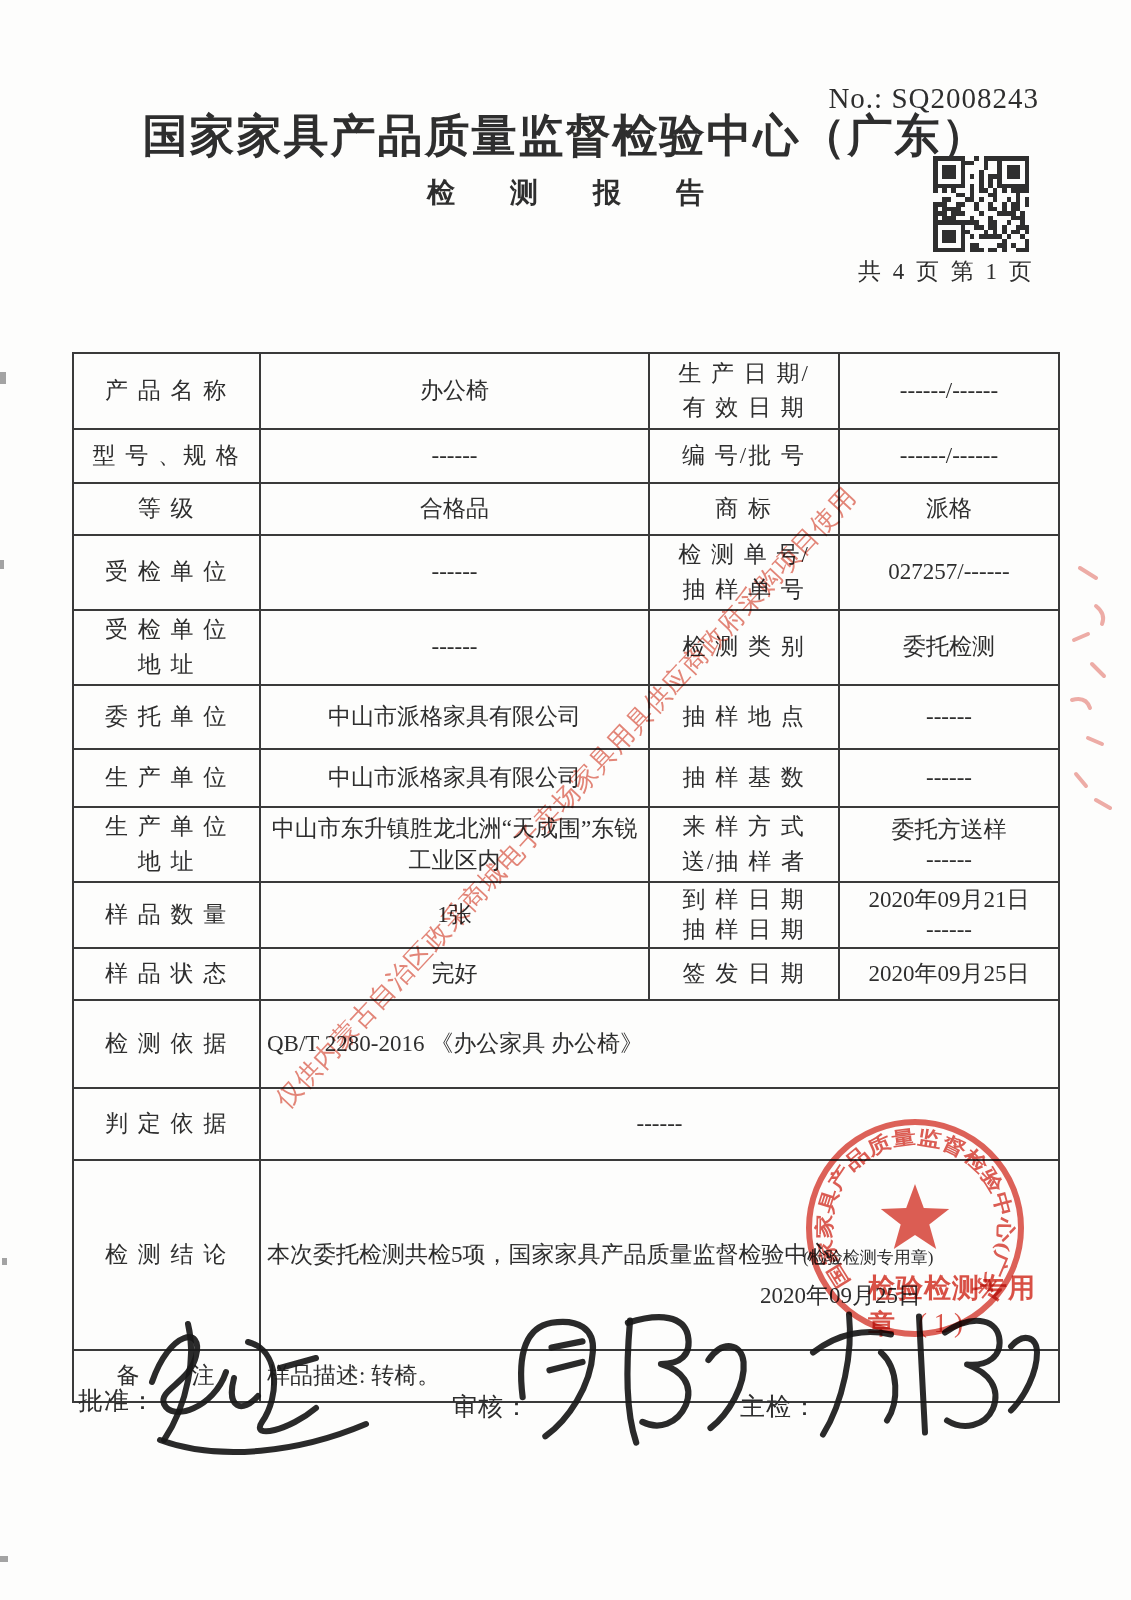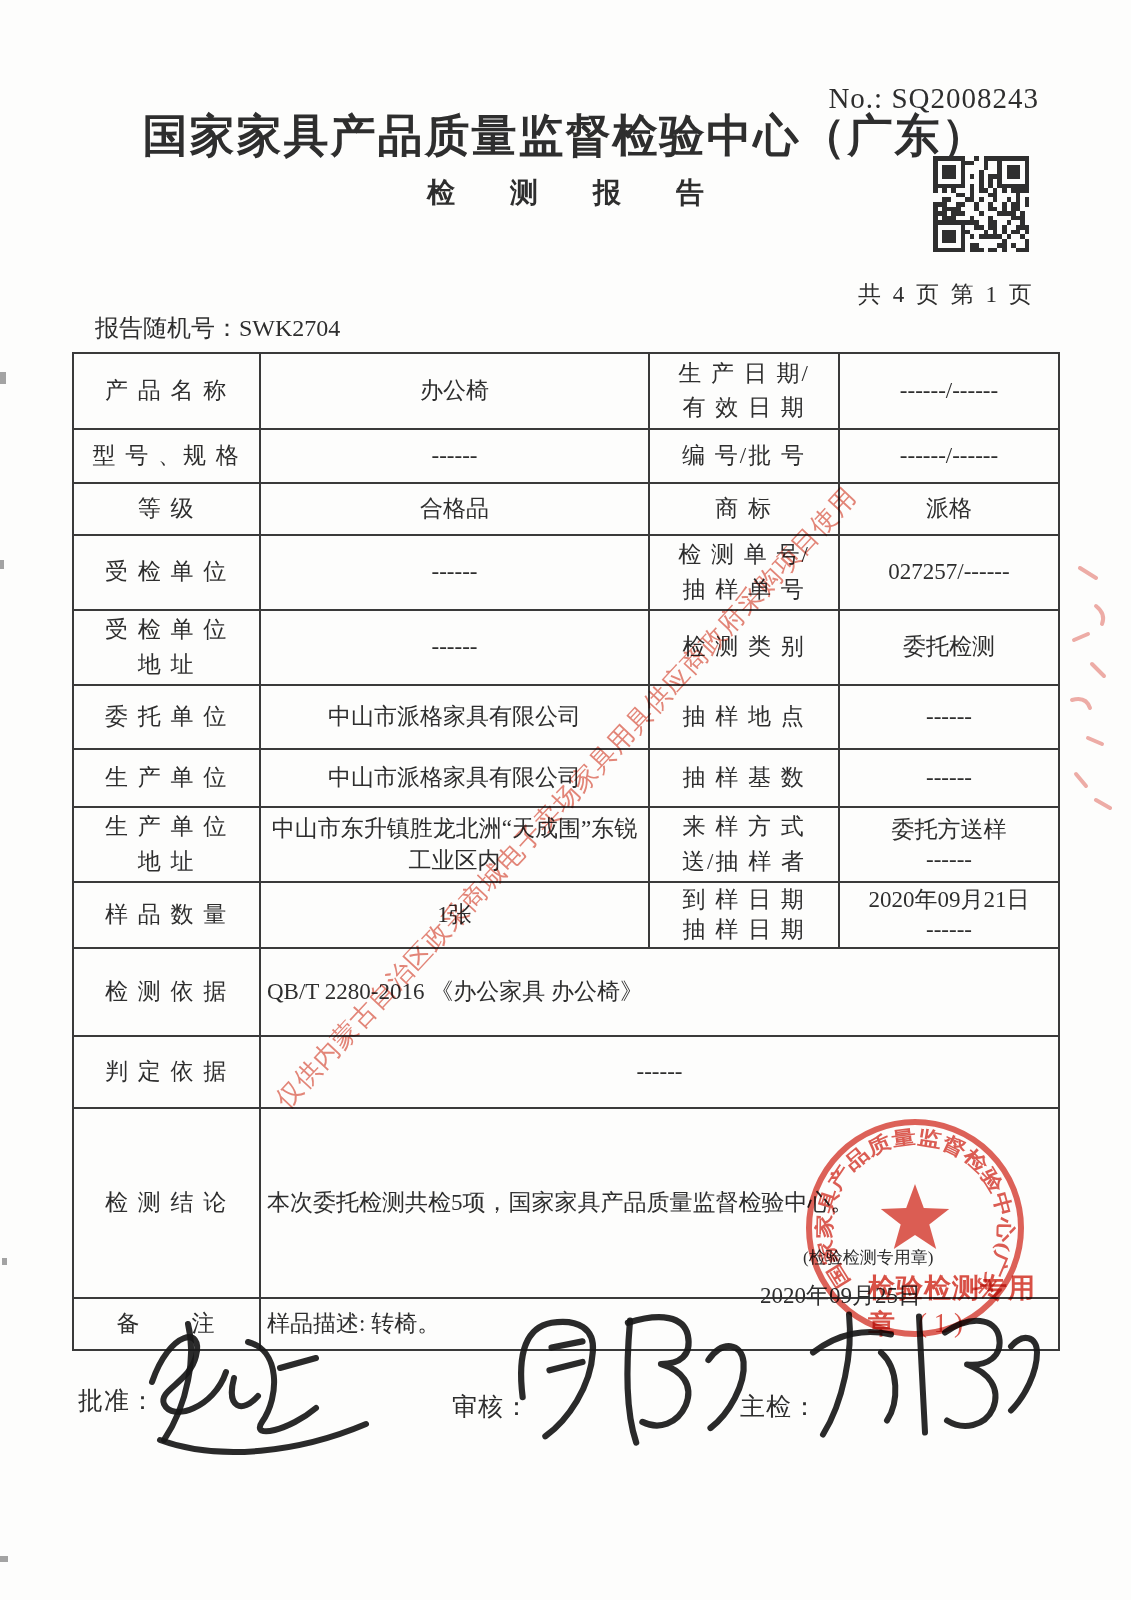--- a/index.html
+++ b/index.html
@@ -8,21 +8,21 @@
   
   .no-line{position:absolute;top:82px;right:92px;font-size:29px;letter-spacing:1px;}
   .title{position:absolute;top:106px;left:0;width:1131px;text-align:center;
          font-size:45px;font-weight:bold;letter-spacing:2px;}
   .subtitle{position:absolute;top:174px;left:0;width:1131px;text-align:center;
             font-size:28px;font-weight:bold;letter-spacing:24px;text-indent:24px;}
   #qr{position:absolute;left:933px;top:156px;display:grid;
       grid-template-columns:repeat(21,4.6px);grid-auto-rows:4.6px;}
   #qr div{width:4.6px;height:4.6px;}
   #qr .on{background:#2f2f2f;}
-  .page-info{position:absolute;top:279px;left:858px;font-size:23px;letter-spacing:3px;}
+  .page-info{position:absolute;top:256px;left:858px;font-size:23px;letter-spacing:3px;}
   .random-line{position:absolute;top:312px;left:95px;font-size:24px;}
   
   table.rpt{position:absolute;left:72px;top:352px;width:986px;border-collapse:collapse;
             table-layout:fixed;z-index:1;}
   table.rpt td{border:2px solid #3a3a3a;font-size:23px;line-height:1.5;
                white-space:pre-line;vertical-align:middle;padding:2px 6px;}
   td.lbl{text-align:center;letter-spacing:2px;}
   td.val{text-align:center;}
   td.vleft{text-align:left;padding-left:44px;}
   td.concl{position:relative;vertical-align:top;text-align:left;
@@ -493,21 +493,20 @@
       <div class="on"></div>
       <div></div>
       <div class="on"></div>
       <div></div>
       <div></div>
       <div class="on"></div>
       <div class="on"></div>
       <div class="on"></div>
     </div>
   <div class="page-info">共 4 页  第 1 页</div>
-  <div class="random-line"><span>报告随机号：</span><span>SWK2704</span></div>
 
   <table class="rpt">
     <colgroup>
         <col style="width:187px">
         <col style="width:389px">
         <col style="width:190px">
         <col style="width:220px">
       </colgroup>
     <tbody>
         <tr style="height:76px">
@@ -566,20 +565,26 @@
 ------</td>
     </tr>
     <tr style="height:58px">
       <td class="lbl">样 品 数 量</td>
       <td class="val">1张</td>
       <td class="lbl" style="line-height:1.3">到 样 日 期
 抽 样 日 期</td>
       <td class="val" style="line-height:1.3">2020年09月21日
 ------</td>
     </tr>
+    <tr style="height:52px">
+      <td class="lbl">样 品 状 态</td>
+      <td class="val">完好</td>
+      <td class="lbl">签 发 日 期</td>
+      <td class="val">2020年09月25日</td>
+    </tr>
     <tr style="height:88px">
       <td class="lbl">检 测 依 据</td>
       <td class="vleft" colspan="3">QB/T 2280-2016 《办公家具 办公椅》</td>
     </tr>
     <tr style="height:72px">
       <td class="lbl">判 定 依 据</td>
       <td class="val" colspan="3">------</td>
     </tr>
     <tr style="height:190px">
       <td class="lbl">检 测 结 论</td>

